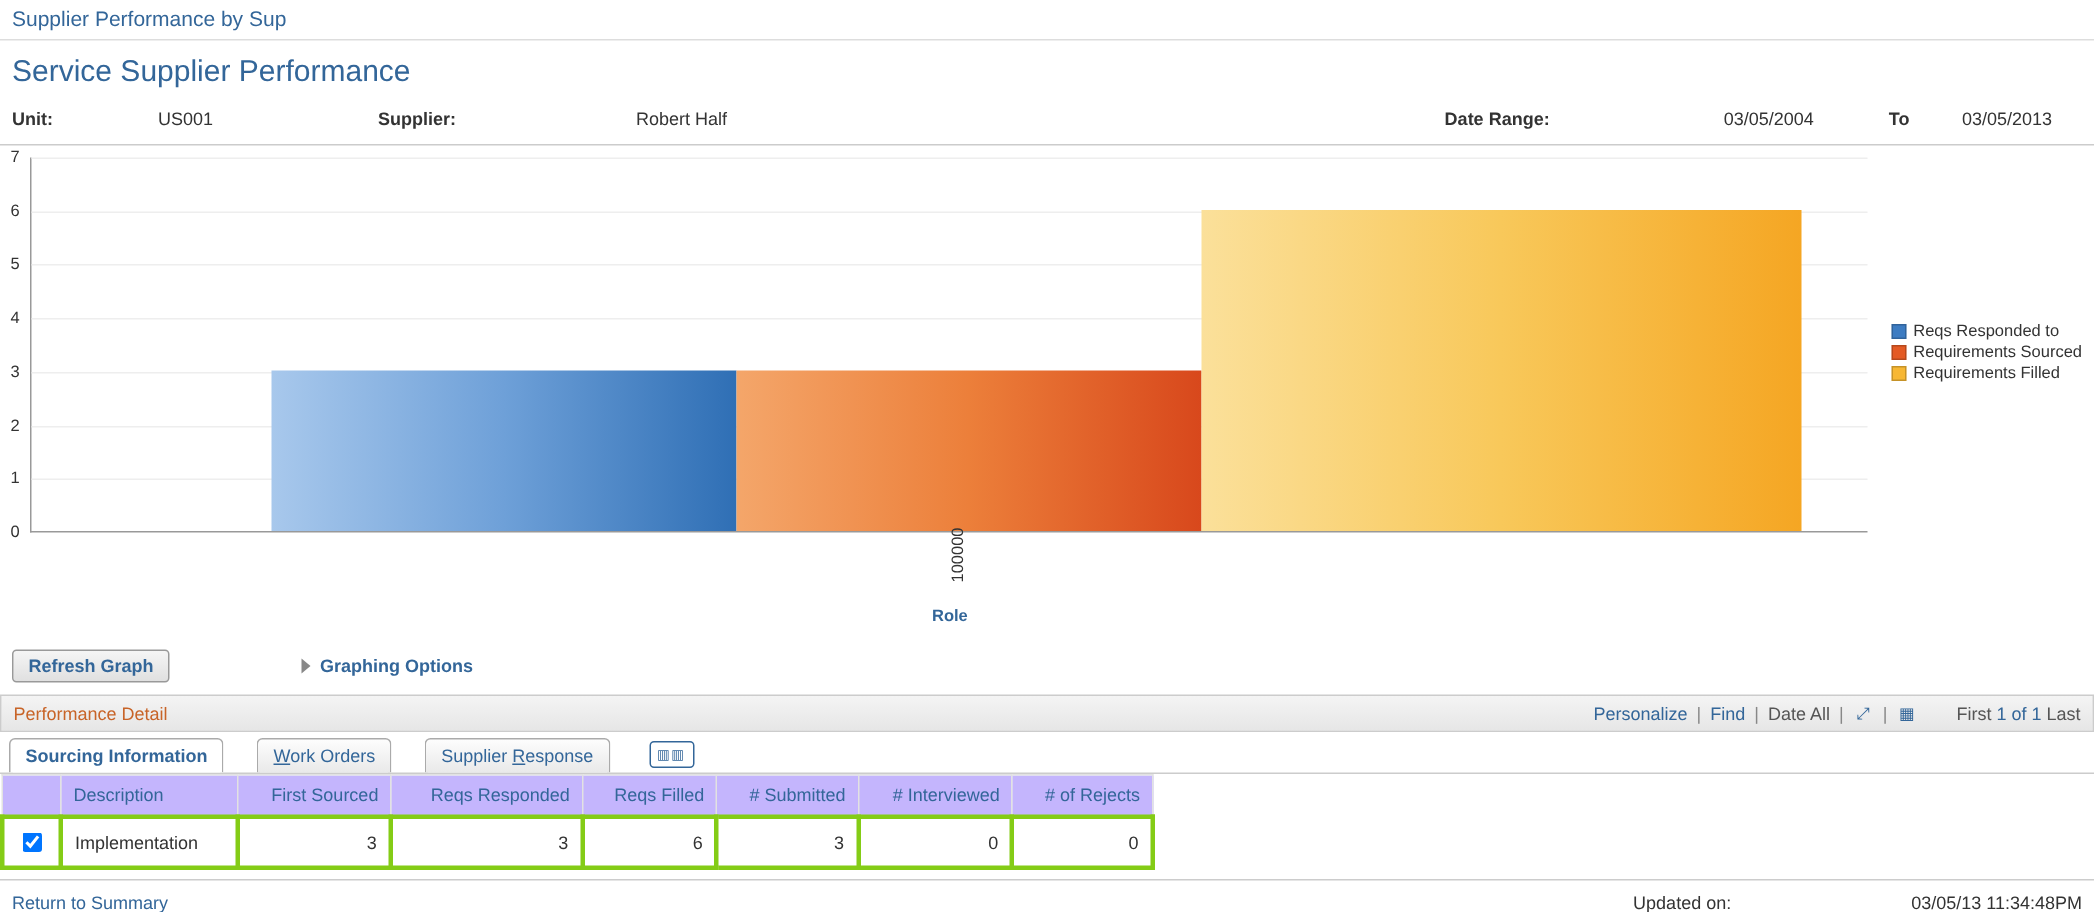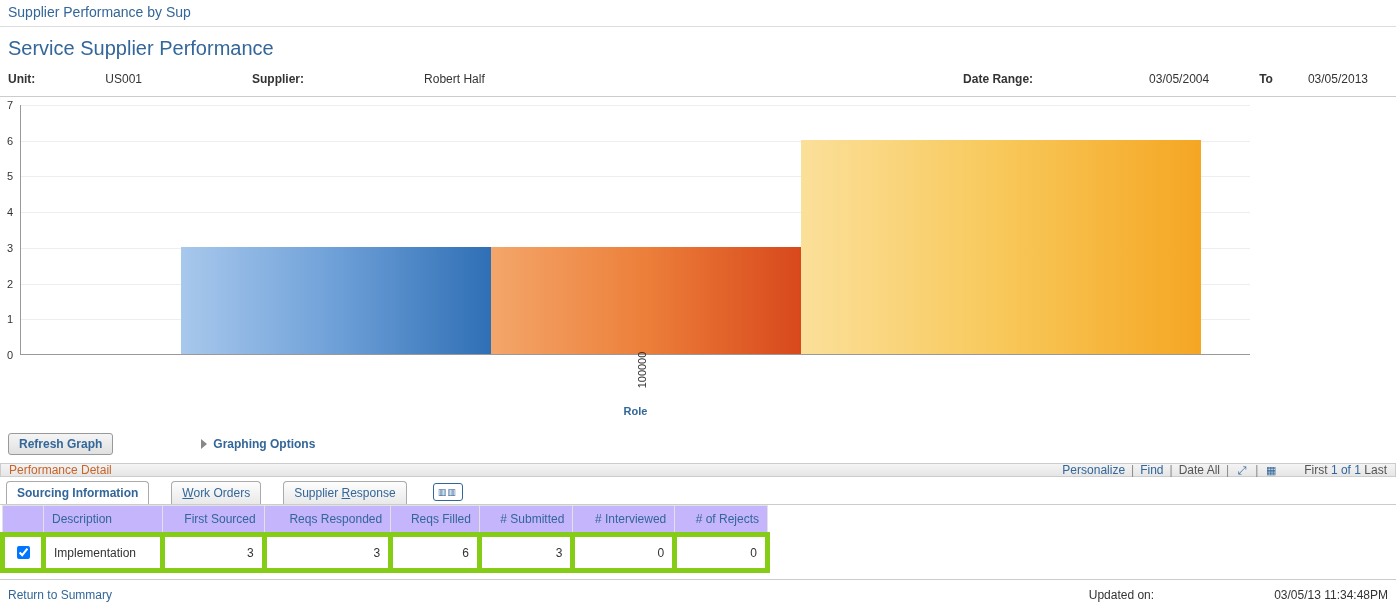--- a/index.html
+++ b/index.html
@@ -153,21 +153,21 @@
   }
 
   
   .grid-title-bar {
     background: linear-gradient(#f4f4f4,#e6e6e6);
     border: 1px solid #ccc;
     display: flex;
     align-items: center;
     padding: 2px 8px;
     font-size: 12px;
-    height: 14px;
+    height: 25px;
   }
   .grid-title { color: #c86428; font-weight: normal; }
   .grid-tools {
     margin-left: auto;
     display: flex;
     align-items: center;
     gap: 6px;
   }
   .tool-link { color: #336699; cursor: pointer; }
   .tool-sep  { color: #888; }
@@ -233,21 +233,21 @@
     font-size: 12px;
     text-align: right;
     padding: 6px 8px;
     border: 1px solid #e2e2e2;
     background: #c4b5fd;
     vertical-align: bottom;
   }
   table.grid th.left { text-align: left; }
   table.grid th.chk { width: 26px; }
   table.grid td {
-    border: 5px solid #84cc16;
+    border: 3px solid #84cc16;
     padding: 6px 8px;
     text-align: right;
     font-size: 12px;
   }
   table.grid td.left { text-align: left; }
   table.grid td.chk { width: 26px; text-align: center; }
 
   
   .footer {
     border-top: 1px solid #ccc;
@@ -299,20 +299,34 @@
     <span class="y-tick" style="top:250px;">0</span>
 
     <div class="bar bar1" style="left:160px; width:310px; height:107.1px;"></div>
     <div class="bar bar2" style="left:470px; width:310px; height:107.1px;"></div>
     <div class="bar bar3" style="left:780px; width:400px; height:214.2px;"></div>
 
     <span class="x-tick-label">100000</span>
     <span class="x-axis-title">Role</span>
   </div>
 
+  <div class="legend">
+    <div class="legend-item">
+      <span class="legend-swatch sw1"></span>
+      <span>Reqs Responded to</span>
+    </div>
+    <div class="legend-item">
+      <span class="legend-swatch sw2"></span>
+      <span>Requirements Sourced</span>
+    </div>
+    <div class="legend-item">
+      <span class="legend-swatch sw3"></span>
+      <span>Requirements Filled</span>
+    </div>
+  </div>
 </div>
 <div class="below-chart"></div>
 
 <div class="actions-row">
   <button class="btn">Refresh Graph</button>
   <div class="expander">
     <span class="tri"></span>
     <span>Graphing Options</span>
   </div>
 </div>

